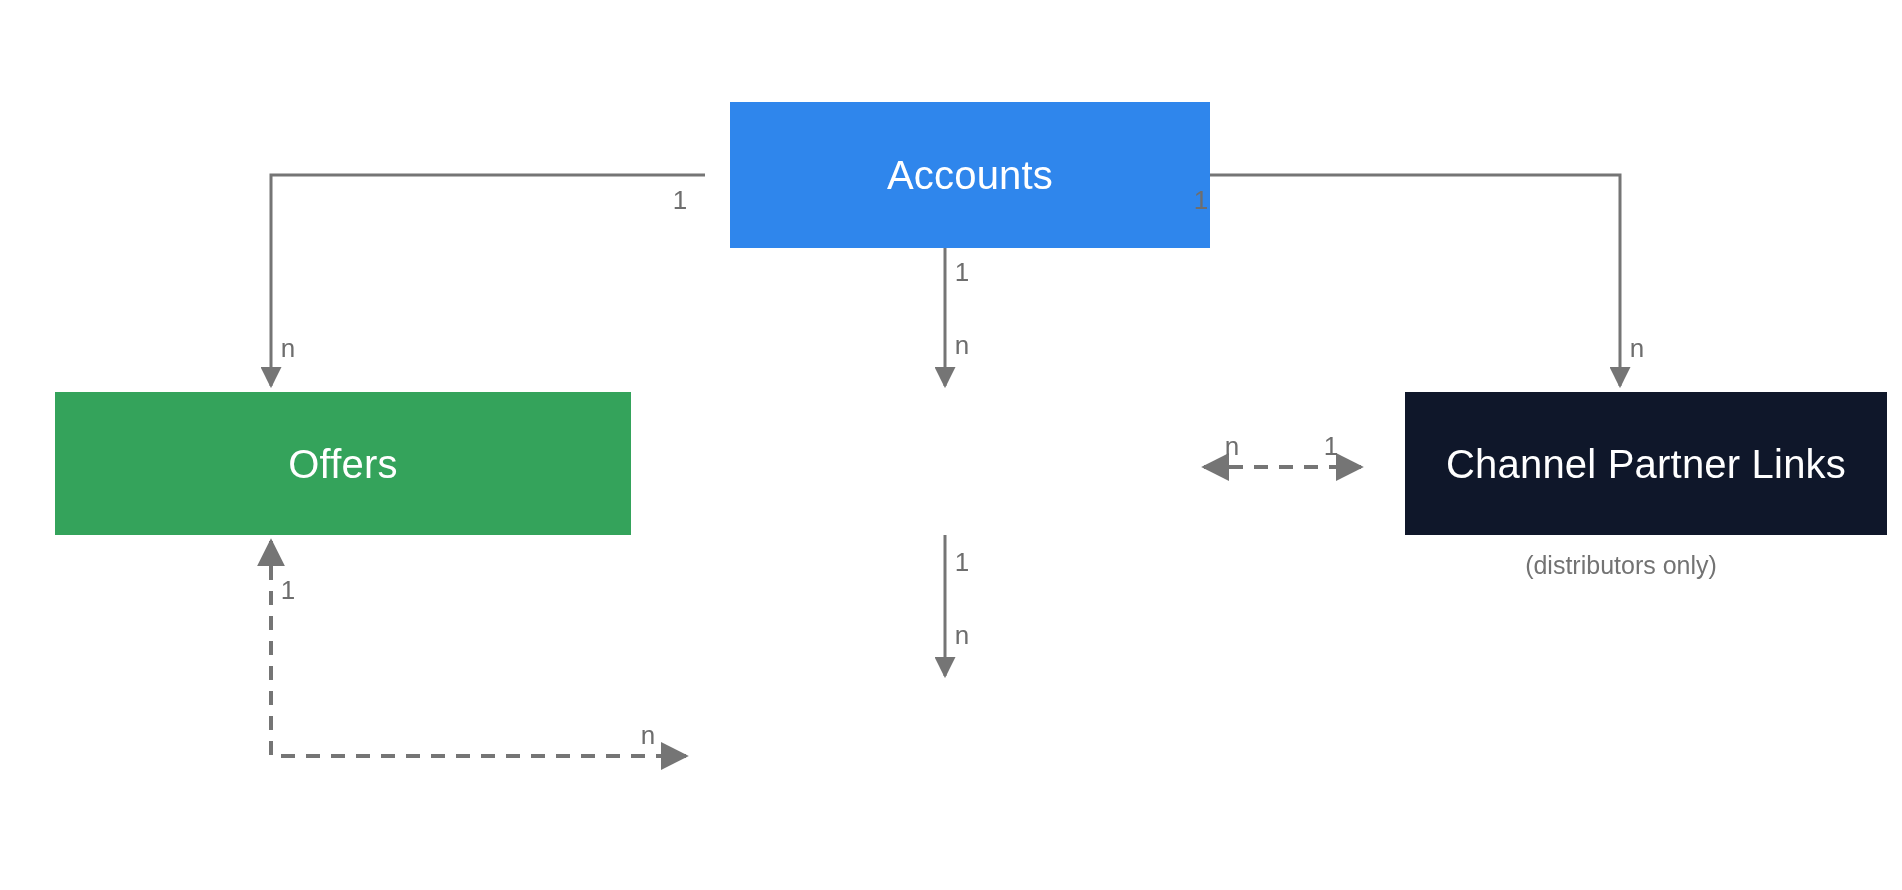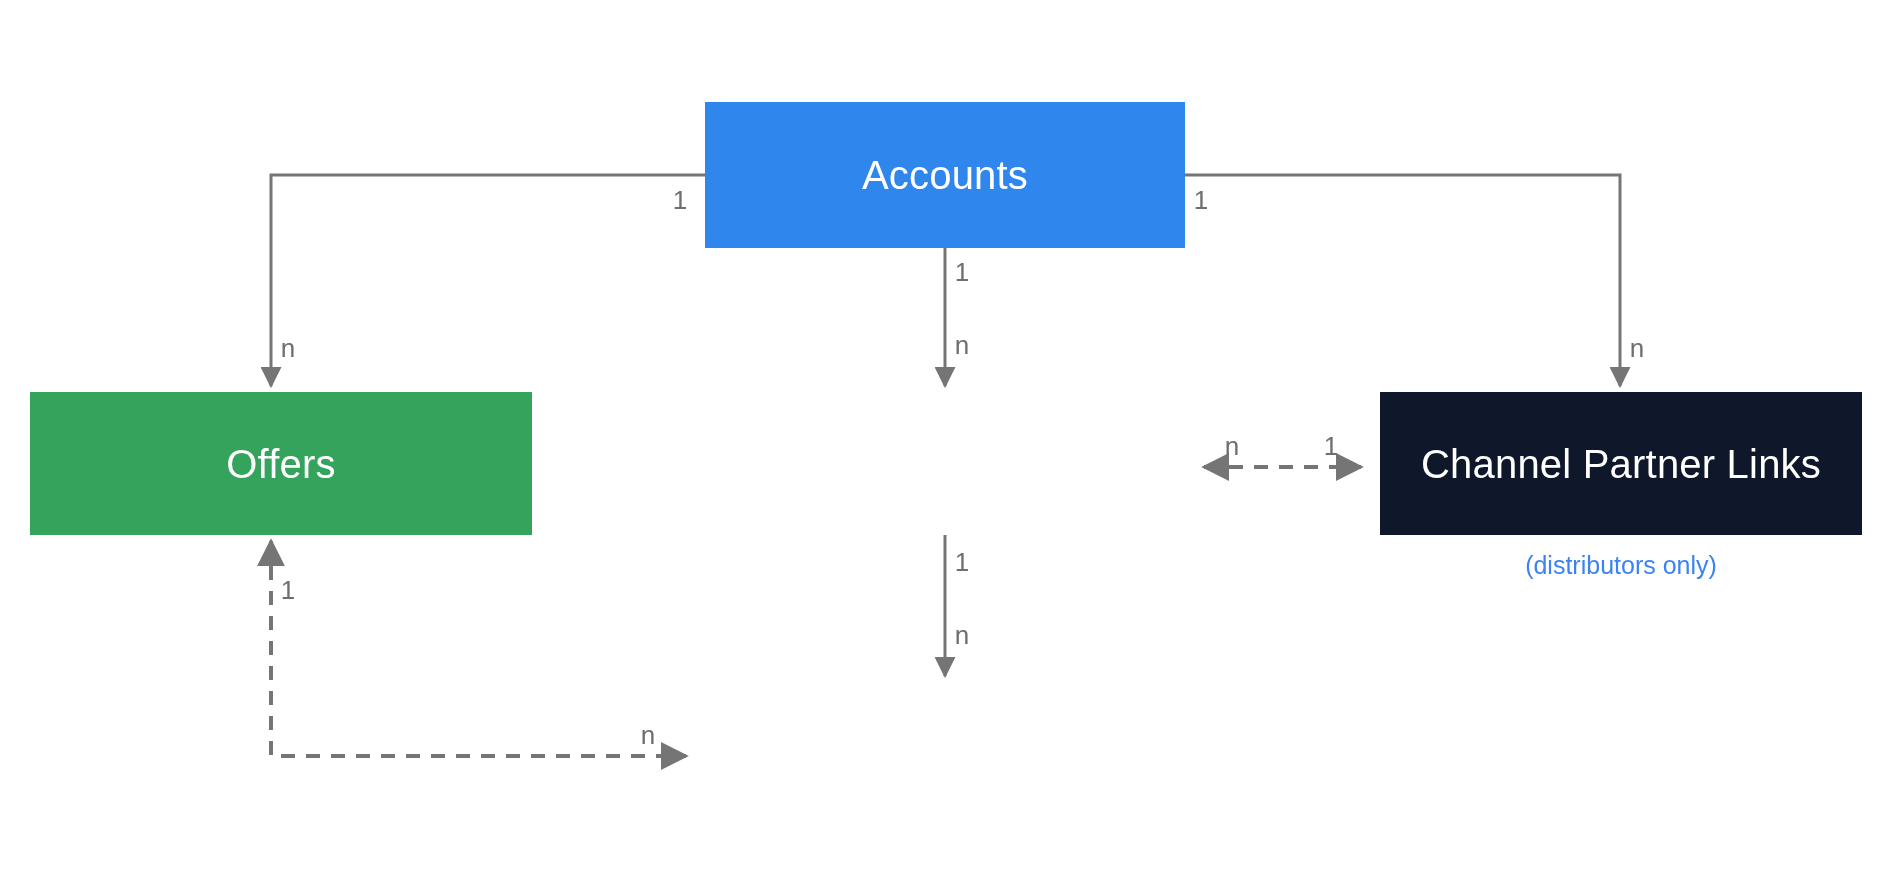--- a/index.html
+++ b/index.html
@@ -31,27 +31,28 @@
     align-items: center;
     justify-content: center;
     color: #ffffff;
     font-size: 40px;
     font-family: "Liberation Sans", sans-serif;
     font-weight: 400;
     letter-spacing: 0.2px;
     line-height: 1;
     box-sizing: border-box;
     user-select: none;
+    margin-left: 25px;
   }
   .node-label {
     display: block;
   }
   .sub-label {
     position: absolute;
-    color: #3b82f6;
+    color: #737373;
     font-size: 25px;
     font-family: "Liberation Sans", sans-serif;
     text-align: center;
     white-space: nowrap;
   }
   .edge-label {
     position: absolute;
     color: #6e6e6e;
     font-size: 26px;
     font-family: "Liberation Sans", sans-serif;
@@ -85,21 +86,21 @@
 
     <path d="M 1204 467 L 1361 467" fill="none" stroke="#757575" stroke-width="4" stroke-dasharray="14 11" marker-start="url(#arrow-dash)" marker-end="url(#arrow-dash)"></path>
 
     <path d="M 271 541 L 271 756 L 686 756" fill="none" stroke="#757575" stroke-width="4" stroke-dasharray="14 11" marker-start="url(#arrow-dash)" marker-end="url(#arrow-dash)"></path>
   </svg>
 
   <div class="node" style="left:705px; top:102px; width:480px; height:146px; background:#2f86ec;">
     <span class="node-label">Accounts</span>
   </div>
 
-  <div class="node" style="left:30px; top:392px; width:502px; height:143px; background:#34a35b;">
+  <div class="node" style="left:30px; top:392px; width:576px; height:143px; background:#34a35b;">
     <span class="node-label">Offers</span>
   </div>
 
 
   <div class="node" style="left:1380px; top:392px; width:482px; height:143px; background:#0f172a;">
     <span class="node-label">Channel Partner Links</span>
   </div>
 
 
   <div class="sub-label" style="left:1621px; top:565px; transform:translate(-50%,-50%);">(distributors only)</div>

